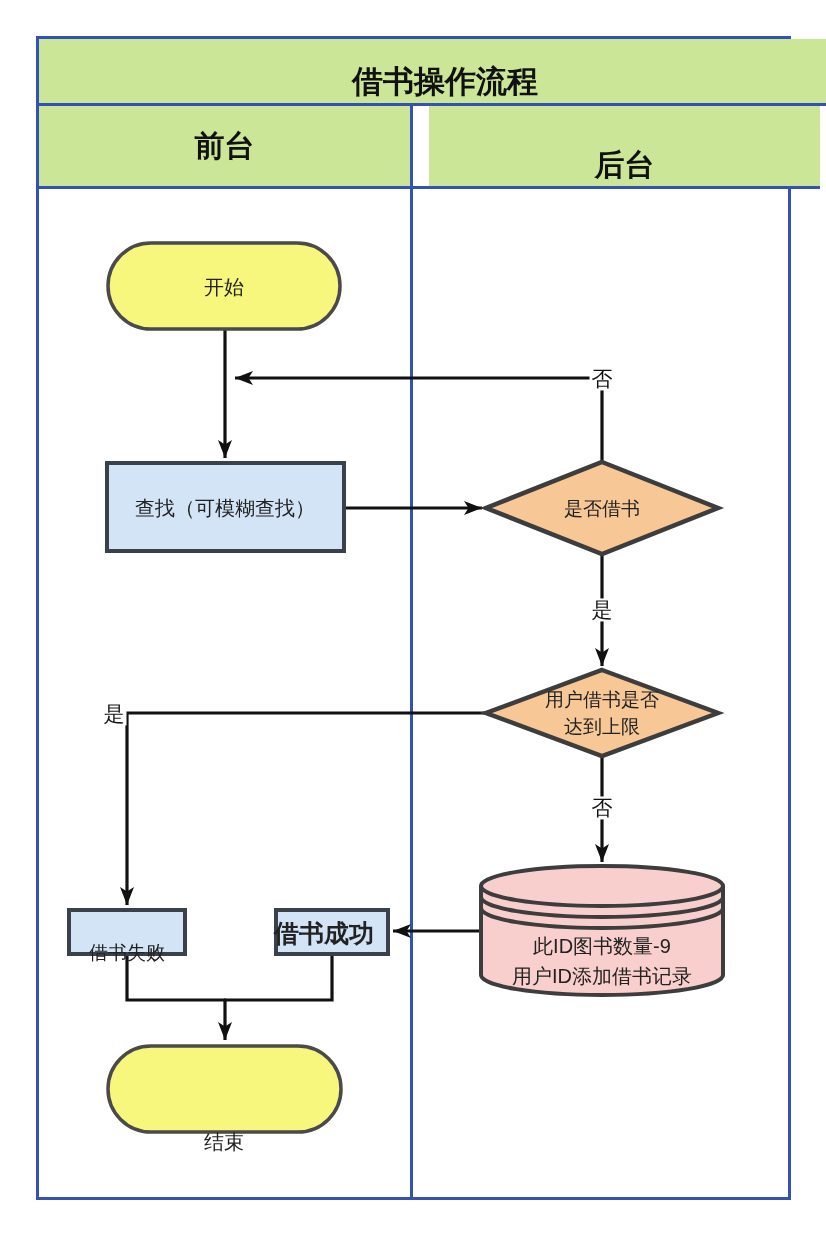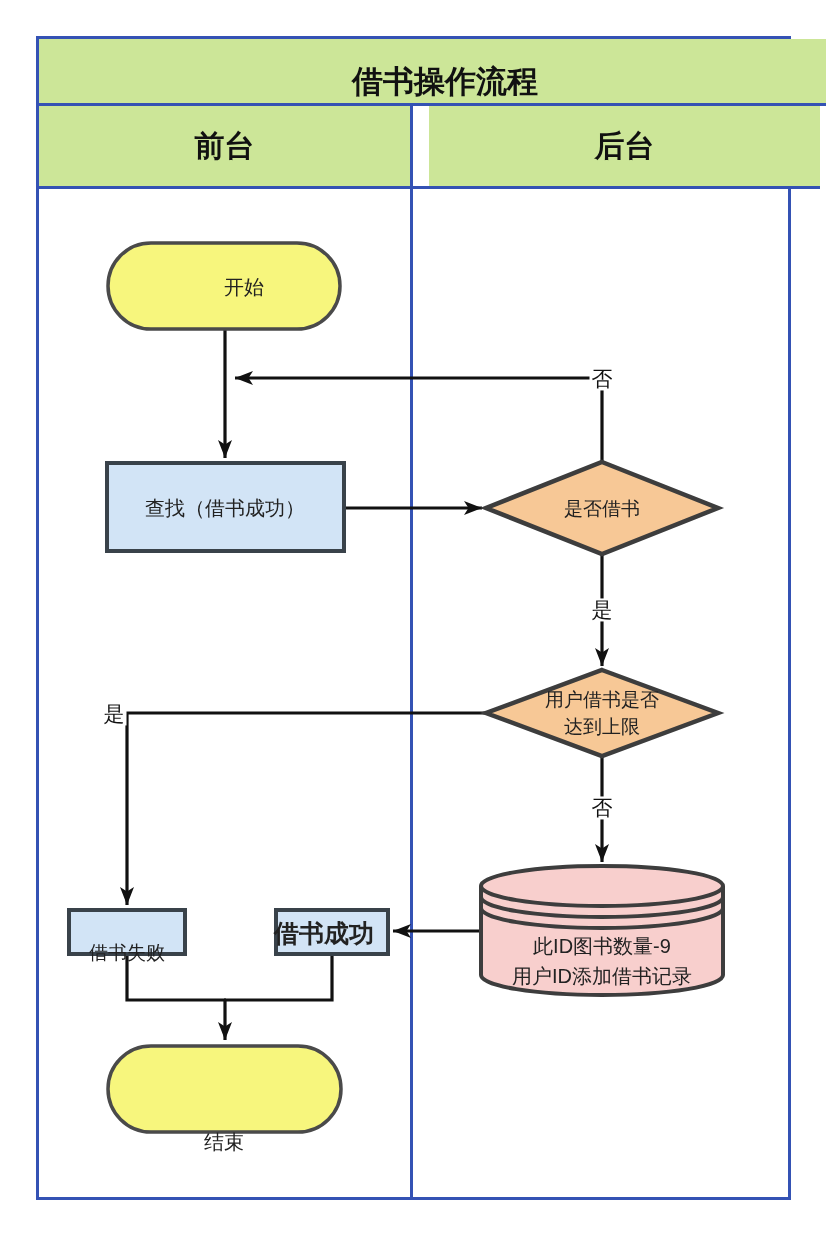--- a/index.html
+++ b/index.html
@@ -7,21 +7,21 @@
     position:relative;width:826px;height:1237px;background:#ffffff;overflow:hidden;
     font-family:"Liberation Sans","DejaVu Sans",sans-serif;color:#1c1c1c;
   }
   .abs{position:absolute;}
   .frame{left:36px;top:36px;width:755px;height:1164px;border:3px solid #3452b4;box-sizing:border-box;background:#ffffff;}
   .title-row{left:39px;top:39px;width:812px;height:64px;background:#cce698;border-bottom:3px solid #3452b4;box-sizing:content-box;
     display:flex;align-items:flex-end;justify-content:center;font-size:31px;font-weight:bold;color:#111;}
   .lane-row{left:39px;top:106px;width:781px;height:80px;border-bottom:3px solid #3452b4;display:flex;gap:16px;}
   .lane-cell{background:#cce698;display:flex;align-items:center;justify-content:center;font-size:30px;font-weight:bold;color:#111;}
   .lane-cell.left{width:371px;border-right:3px solid #3452b4;}
-  .lane-cell.right{flex:1;}
+  .lane-cell.right{flex:1;align-items:flex-end;}
   .body-divider{left:410px;top:189px;width:3px;height:1008px;background:#3452b4;}
   svg.layer{position:absolute;left:0;top:0;}
   .node-label{position:absolute;transform:translate(-50%,-50%);white-space:nowrap;text-align:center;color:#222;font-size:20px;}
   .node-label.multiline{white-space:pre-line;}
   .edge-label{position:absolute;transform:translate(-50%,-50%);background:#ffffff;padding:0 2px;font-size:21px;color:#111;line-height:1.1;}
 </style>
 </head>
 <body>
 
 <div class="canvas">
@@ -68,22 +68,22 @@
       <path d="M481,886 A121,20 0 0 1 723,886 L723,975 A121,20 0 0 1 481,975 Z" fill="#f8cfcd" stroke="#3d3d3d" stroke-width="4"></path>
       <path d="M481,886 A121,20 0 0 0 723,886" fill="none" stroke="#3d3d3d" stroke-width="4"></path>
       <path d="M481,897 A121,20 0 0 0 723,897" fill="none" stroke="#3d3d3d" stroke-width="4"></path>
       <path d="M481,908 A121,20 0 0 0 723,908" fill="none" stroke="#3d3d3d" stroke-width="4"></path>
     </g>
     <rect x="69" y="910" width="116" height="44" fill="#d2e4f6" stroke="#39424a" stroke-width="4"></rect>
     <rect x="276" y="910" width="112" height="44" fill="#d2e4f6" stroke="#39424a" stroke-width="4"></rect>
     <rect x="108" y="1046" width="233" height="86" rx="43" ry="43" fill="#f7f67d" stroke="#4a4a4a" stroke-width="3.5"></rect>
   </svg>
 
-  <div class="node-label" style="left:224px;top:287px;margin-left:20px;">开始</div>
-  <div class="node-label" style="left:225px;top:508px;">查找（借书成功）</div>
+  <div class="node-label" style="left:224px;top:287px;">开始</div>
+  <div class="node-label" style="left:225px;top:508px;">查找（可模糊查找）</div>
   <div class="node-label" style="left:602px;top:509px;font-size:19px;font-family:Liberation Serif, serif;">是否借书</div>
   <div class="node-label multiline" style="left:602px;top:713px;font-size:19px;line-height:27px;">用户借书是否
 达到上限</div>
   <div class="node-label multiline" style="left:602px;top:961px;line-height:30px;">此ID图书数量-9
 用户ID添加借书记录</div>
   <div class="node-label" style="left:127px;top:933px;font-size:19px;margin-top:20px;">借书失败</div>
   <div class="node-label" style="left:324px;top:933px;font-size:25px;font-weight:bold;">借书成功</div>
   <div class="node-label" style="left:224px;top:1142px;">结束</div>
 
   <div class="edge-label" style="left:602px;top:379px;">否</div>

